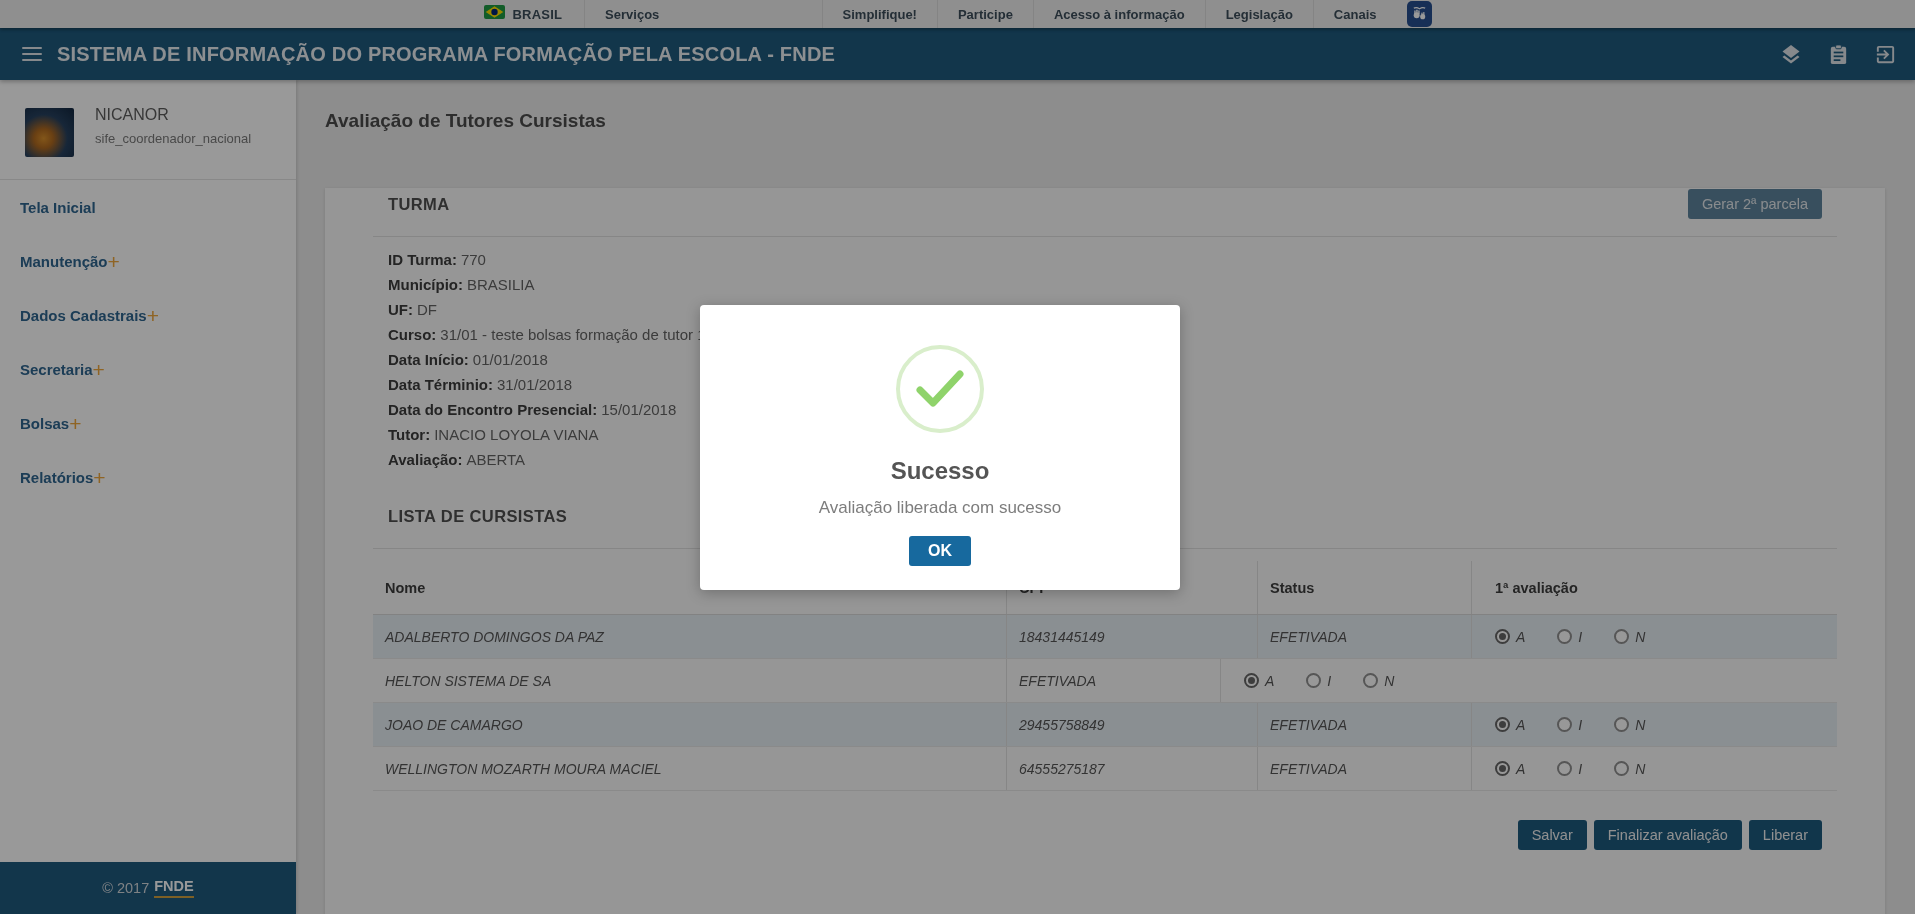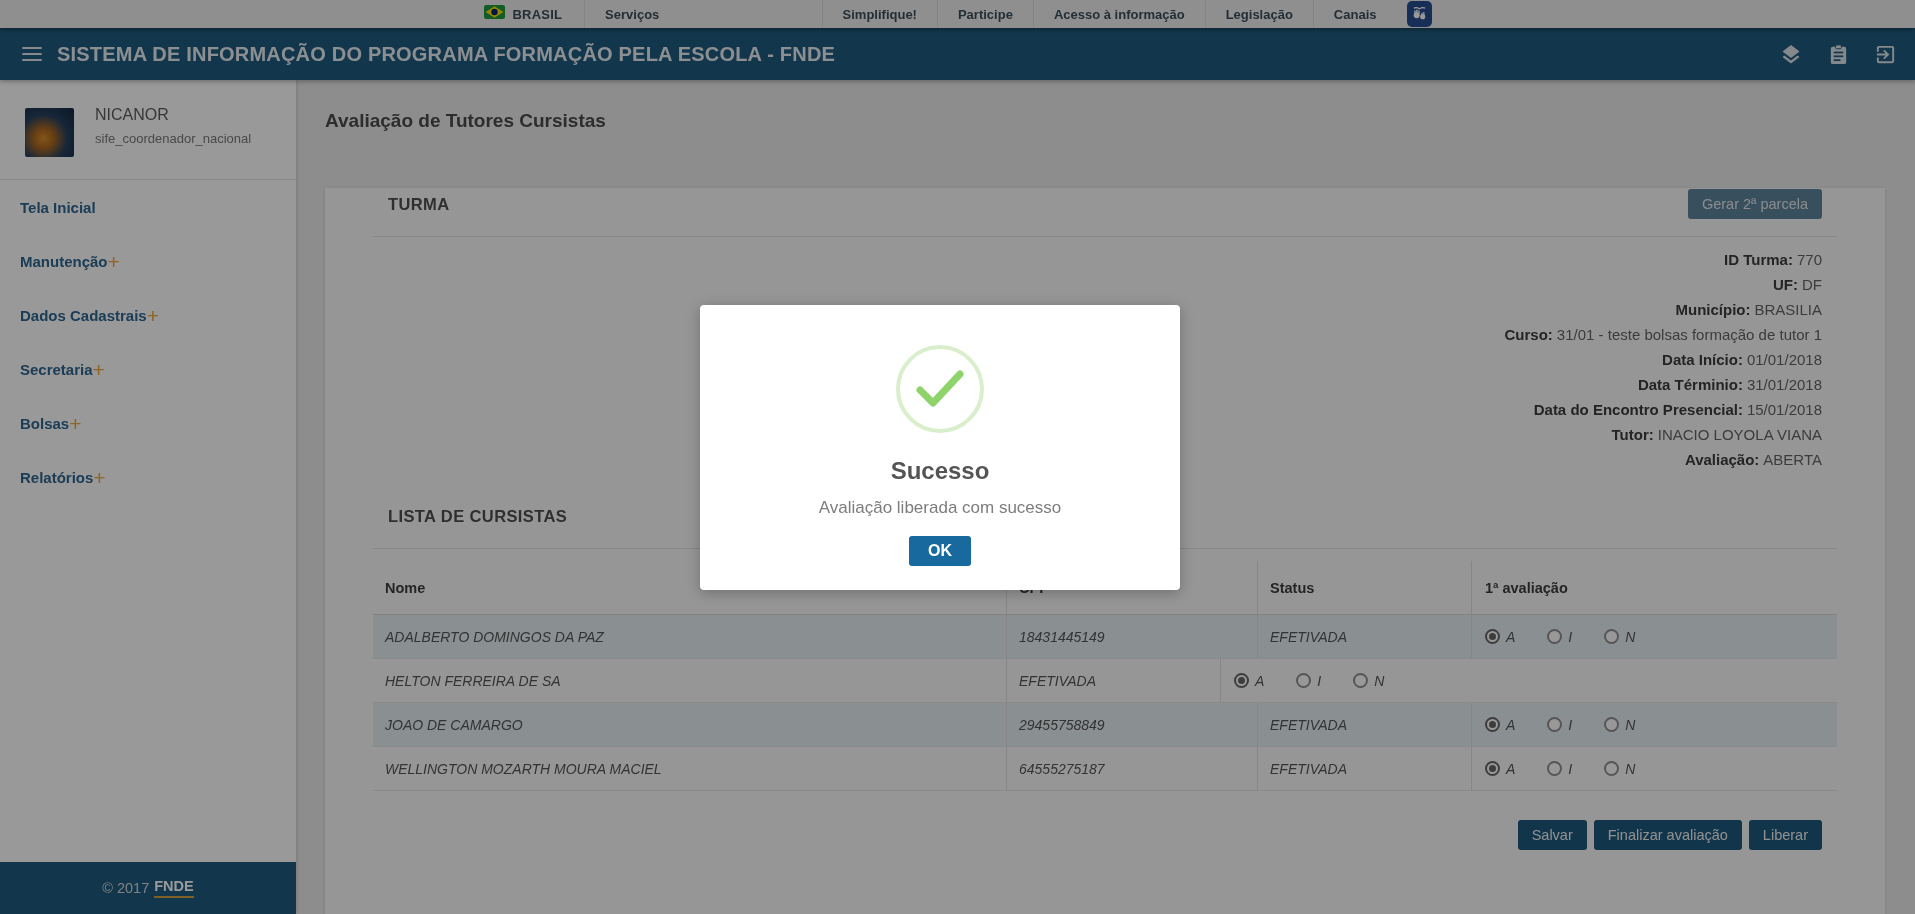--- a/index.html
+++ b/index.html
@@ -51,36 +51,36 @@
   .card { margin:21px 30px 0 29px; background:#fbfbfb; box-shadow:0 1px 3px rgba(0,0,0,0.14);
           padding:0 48px 16px; height:731px; }
   .section-head { display:flex; justify-content:space-between; align-items:center; height:32px;
                   padding:0 15px; margin-top:56px; }
   .section-head.second { margin-top:28px; }
   .section-title { font-size:16.5px; font-weight:bold; color:#4f4f4f; letter-spacing:.4px; }
   .btn-parcela { background:#5e849d; color:#e3e8ec; border:none; border-radius:3px; height:30px;
                  padding:0 14px; font-size:14.5px; font-family:inherit; cursor:pointer; }
   .rule { border:none; border-top:1px solid #e0e0e0; margin-top:16px; }
   .details { padding:10px 15px 0; font-size:15px; }
-  .detail-row { line-height:25px; color:#646464;text-align:right; }
+  .detail-row { line-height:25px; color:#646464; }
   .detail-row b { color:#3c3c3c; margin-right:4px; }
 
   
   .table { margin-top:12px; }
   .t-row { display:flex; align-items:center; }
   .t-head { height:54px; border-bottom:1px solid #d9d9d9; }
   .t-head .cell { font-size:14.5px; font-weight:bold; color:#3d3d3d; }
   .t-body { height:44px; border-bottom:1px solid #e6e6e6;font-style:italic; }
   .t-body .cell { font-size:14px; color:#555555; }
   .t-body.stripe { background:#e7eef4; }
   .cell { padding:0 12px; height:100%; display:flex; align-items:center; }
   .col-nome { width:633px; }
   .col-cpf { width:251px; border-left:1px solid #e0e0e0; }
   .col-status { width:214px; border-left:1px solid #e0e0e0; }
-  .col-aval { flex:1; border-left:1px solid #e0e0e0; padding-left:13px; gap:32px; }
+  .col-aval { flex:1; border-left:1px solid #e0e0e0; padding-left:23px; gap:32px; }
   .radio-opt { display:flex; align-items:center; gap:6px; cursor:pointer; }
   .radio { width:15px; height:15px; border:2px solid #8f8f8f; border-radius:50%; background:#fdfdfd; position:relative; }
   .radio.checked { border-color:#666666; }
   .radio.checked::after { content:""; position:absolute; left:2px; top:2px; right:2px; bottom:2px;
                           border-radius:50%; background:#666666; }
   .radio-letter { font-size:14px; color:#555555; }
 
   .actions { display:flex; justify-content:flex-end; gap:7px; margin-top:29px; padding-right:15px; }
   .btn-action { background:#1d5a7e; color:#f0f0f0; border:none; border-radius:3px; height:30px;
                 padding:0 14px; font-size:14.5px; font-family:inherit; cursor:pointer; }
@@ -211,22 +211,22 @@
 
     <div class="card">
       <div class="section-head">
         <span class="section-title">TURMA</span>
         <button class="btn-parcela">Gerar 2ª parcela</button>
       </div>
       <hr class="rule">
 
       <div class="details">
         <div class="detail-row"><b>ID Turma:</b><span>770</span></div>
+        <div class="detail-row"><b>Município:</b><span>BRASILIA</span></div>
         <div class="detail-row"><b>UF:</b><span>DF</span></div>
-        <div class="detail-row"><b>Município:</b><span>BRASILIA</span></div>
         <div class="detail-row"><b>Curso:</b><span>31/01 - teste bolsas formação de tutor 1</span></div>
         <div class="detail-row"><b>Data Início:</b><span>01/01/2018</span></div>
         <div class="detail-row"><b>Data Términio:</b><span>31/01/2018</span></div>
         <div class="detail-row"><b>Data do Encontro Presencial:</b><span>15/01/2018</span></div>
         <div class="detail-row"><b>Tutor:</b><span>INACIO LOYOLA VIANA</span></div>
         <div class="detail-row"><b>Avaliação:</b><span>ABERTA</span></div>
       </div>
 
       <div class="section-head second">
         <span class="section-title">LISTA DE CURSISTAS</span>
@@ -255,21 +255,21 @@
                 <span class="radio-letter">I</span>
               </span>
             <span class="radio-opt">
                 <span class="radio"></span>
                 <span class="radio-letter">N</span>
               </span>
           </div>
         </div>
 
         <div class="t-row t-body">
-          <div class="cell col-nome">HELTON FERREIRA DE SA</div>
+          <div class="cell col-nome">HELTON SISTEMA DE SA</div>
           <div class="cell col-status">EFETIVADA</div>
           <div class="cell col-aval">
             <span class="radio-opt">
                 <span class="radio checked"></span>
                 <span class="radio-letter">A</span>
               </span>
             <span class="radio-opt">
                 <span class="radio"></span>
                 <span class="radio-letter">I</span>
               </span>

